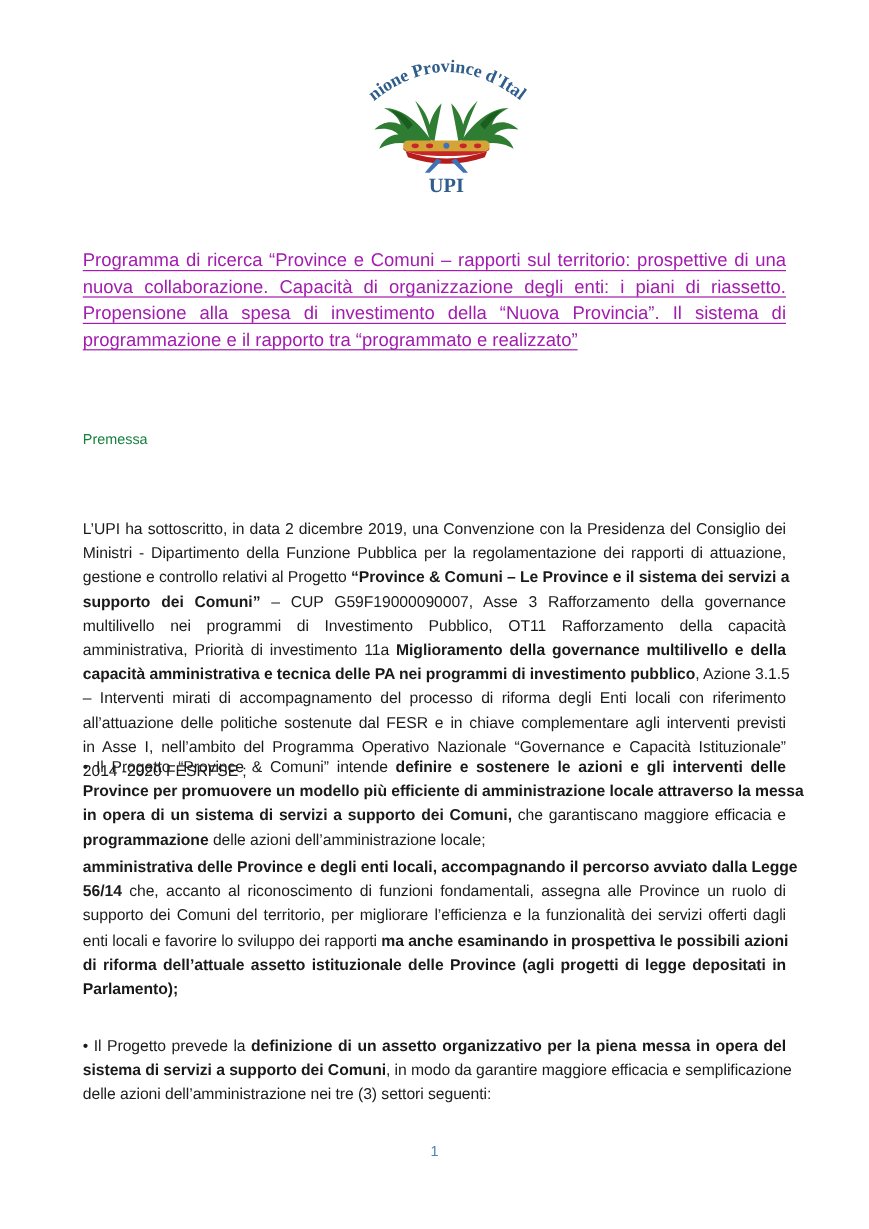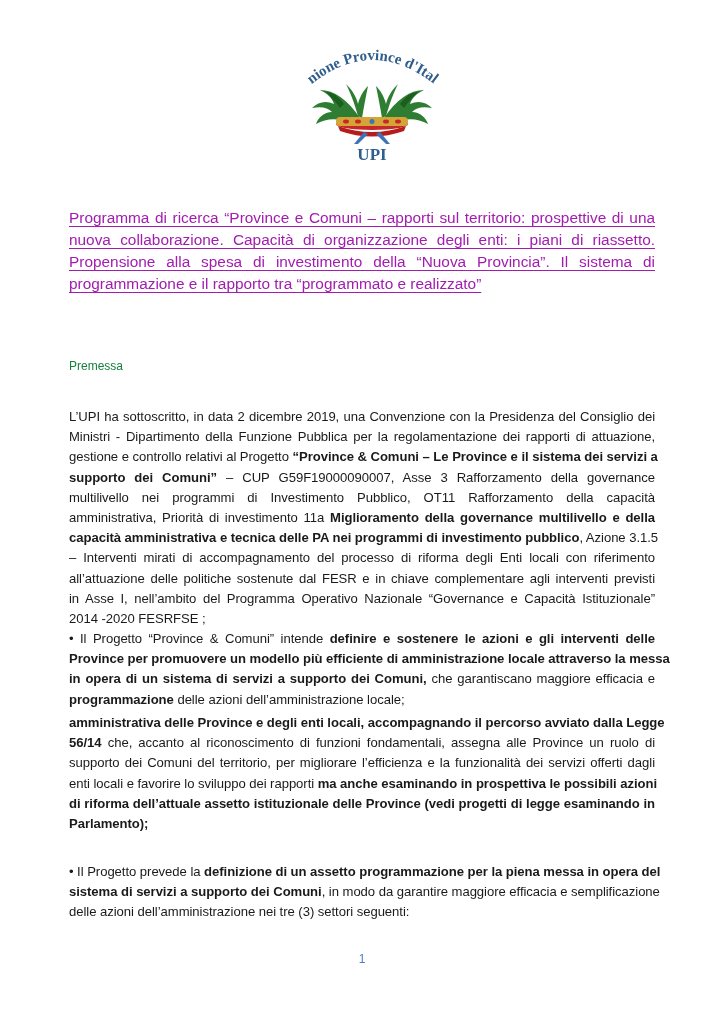--- a/index.html
+++ b/index.html
@@ -20,21 +20,21 @@
   .title .line.last { text-align-last: left; }
 
   .section-heading { position: absolute; left: 69px; top: 359px;
                      font-size: 12px; color: #15803d; font-weight: normal; }
 
   .body { position: absolute; left: 69px; width: 586px; font-size: 13.1px; line-height: 20.2px; color: #1a1a1a; }
   .body .ln { display: block; text-align: justify; text-align-last: justify; white-space: nowrap; letter-spacing: -0.05px; }
   .body .ln.last { text-align-last: left; }
   .body b { font-weight: bold; }
 
-  .p1 { top: 407px; }
+  .p1 { top: 431px; }
   .p2 { top: 629px; }
   .p3 { top: 713px; }
   .p4 { top: 862px; }
 
   .page-number { position: absolute; left: 0; width: 724px; top: 952px; text-align: center;
                  font-size: 12px; color: #4f81bd; }
 </style>
 </head>
 <body>
 
@@ -104,23 +104,23 @@
       <span class="ln"><span>• Il Progetto “Province &amp; Comuni” intende </span><b>definire e sostenere le azioni e gli interventi delle</b></span>
       <span class="ln"><b>Province per promuovere un modello più efficiente di amministrazione locale attraverso la messa</b></span>
       <span class="ln"><b>in opera di un sistema di servizi a supporto dei Comuni,</b><span> che garantiscano maggiore efficacia e</span></span>
       <span class="ln last"><b>programmazione</b><span> delle azioni dell’amministrazione locale;</span></span>
     </div>
   <div class="body p3">
       <span class="ln"><b>amministrativa delle Province e degli enti locali, accompagnando il percorso avviato dalla Legge</b></span>
       <span class="ln"><b>56/14</b><span> che, accanto al riconoscimento di funzioni fondamentali, assegna alle Province un ruolo di</span></span>
       <span class="ln"><span>supporto dei Comuni del territorio, per migliorare l’efficienza e la funzionalità dei servizi offerti dagli</span></span>
       <span class="ln"><span>enti locali e favorire lo sviluppo dei rapporti </span><b>ma anche esaminando in prospettiva le possibili azioni</b></span>
-      <span class="ln"><b>di riforma dell’attuale assetto istituzionale delle Province (vedi progetti di legge esaminando in</b></span>
+      <span class="ln"><b>di riforma dell’attuale assetto istituzionale delle Province (agli progetti di legge depositati in</b></span>
       <span class="ln last"><b>Parlamento);</b></span>
     </div>
   <div class="body p4">
-      <span class="ln"><span>• Il Progetto prevede la </span><b>definizione di un assetto programmazione per la piena messa in opera del</b></span>
+      <span class="ln"><span>• Il Progetto prevede la </span><b>definizione di un assetto organizzativo per la piena messa in opera del</b></span>
       <span class="ln"><b>sistema di servizi a supporto dei Comuni</b><span>, in modo da garantire maggiore efficacia e semplificazione</span></span>
       <span class="ln last"><span>delle azioni dell’amministrazione nei tre (3) settori seguenti:</span></span>
     </div>
 
   <div class="page-number">1</div>
 </div>
 
 </body></html>

